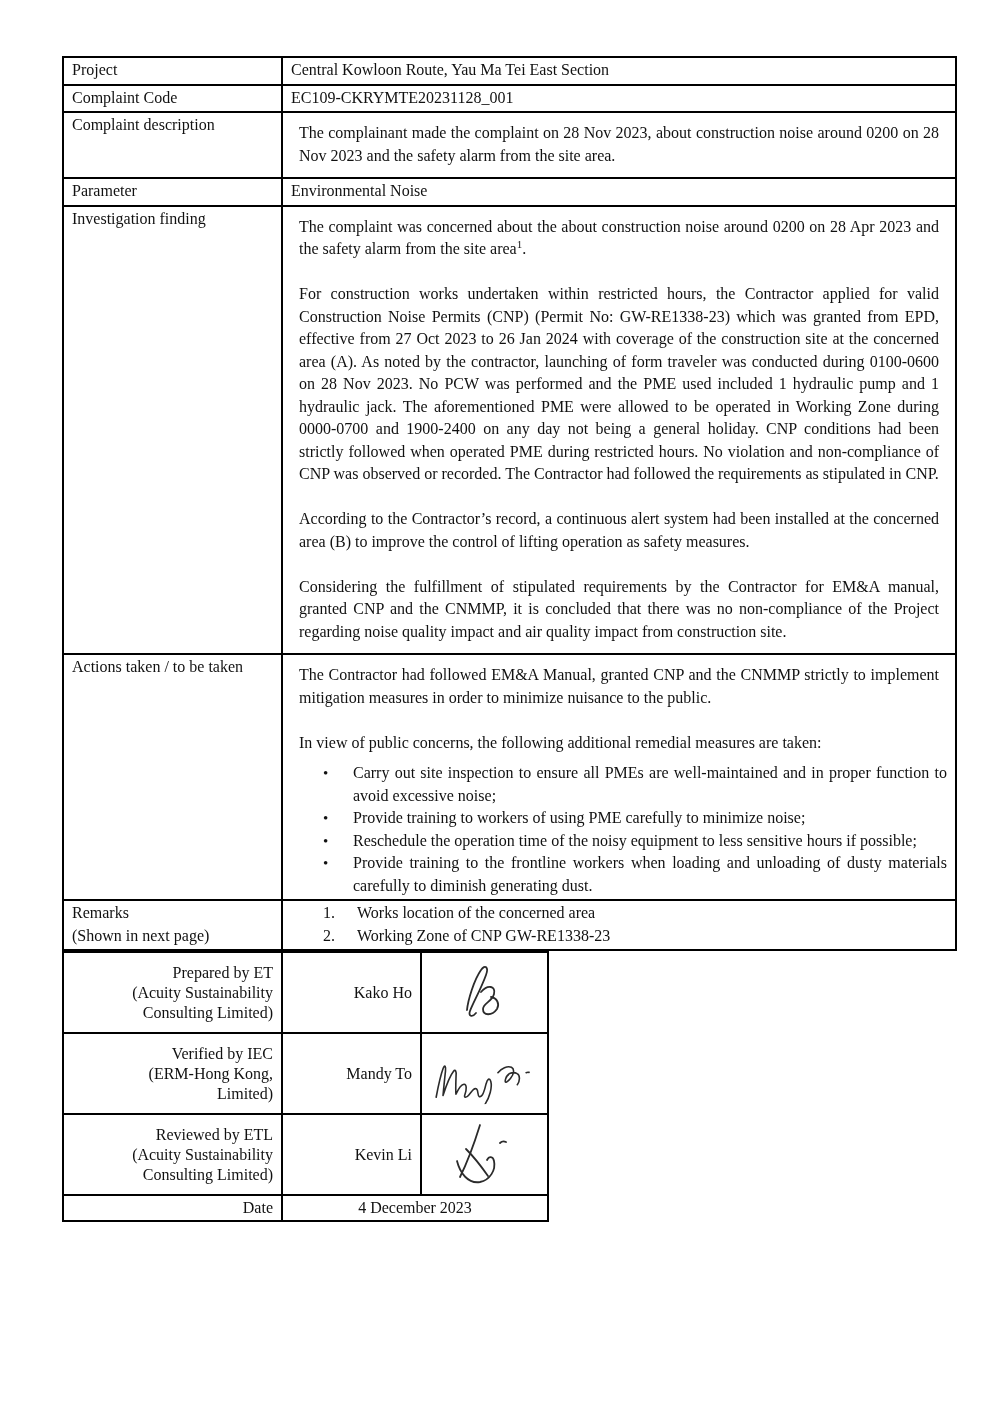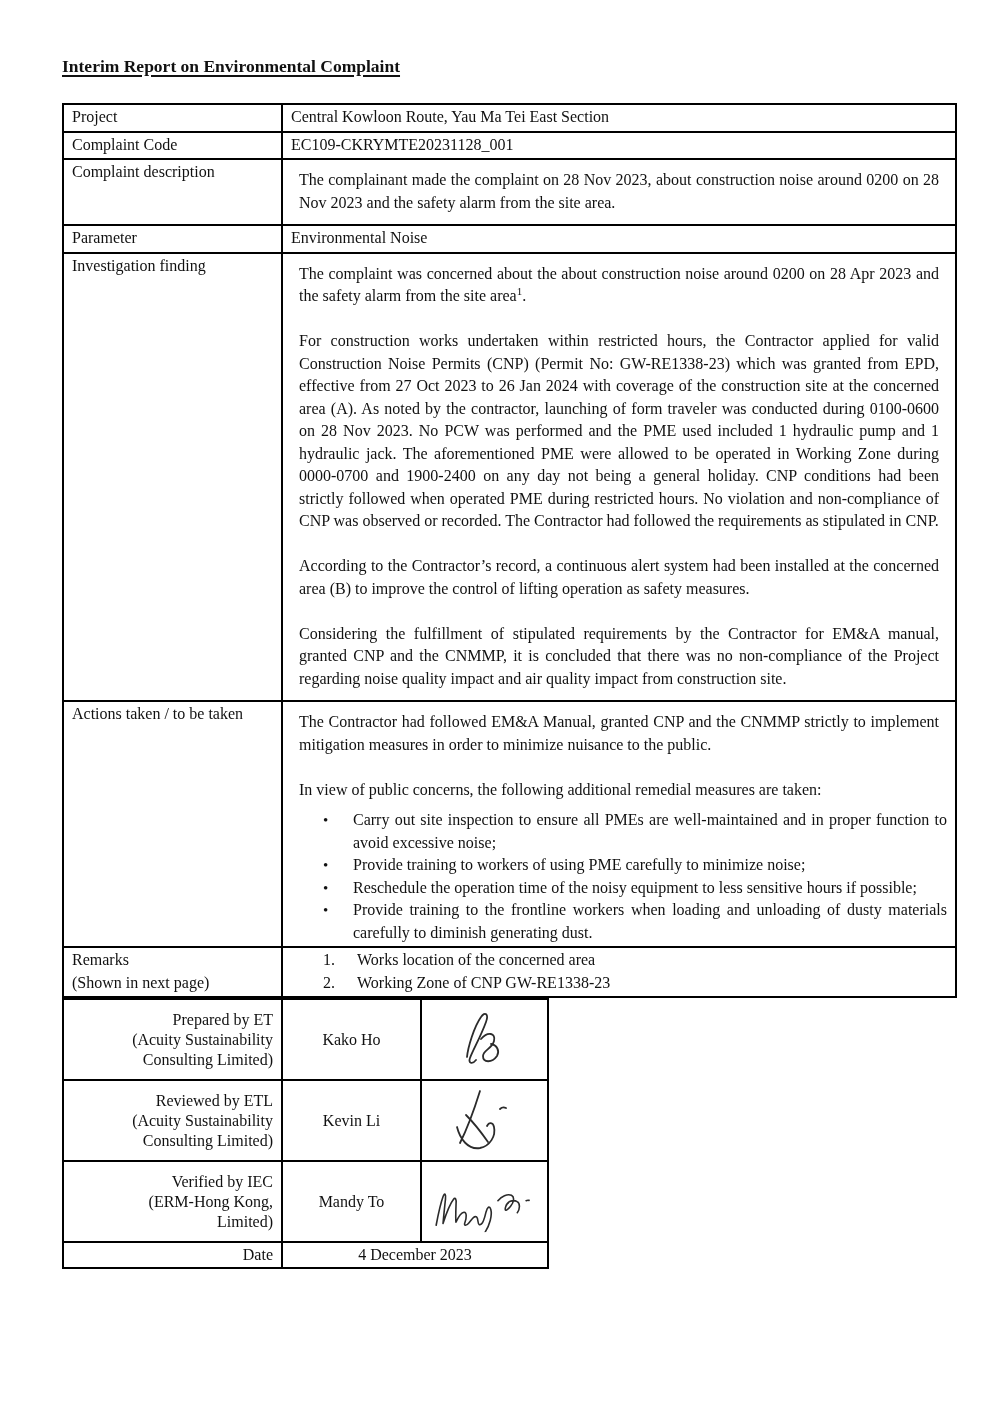--- a/index.html
+++ b/index.html
@@ -44,34 +44,33 @@
   .sig-table { width: 485px; margin-top: 0px; }
   .sig-table td {
     border: 2px solid #000;
     font-size: 16px; line-height: 20px;
     padding: 2px 8px;
   }
   .sig-table col.s1 { width: 219px; }
   .sig-table col.s2 { width: 139px; }
   .sig-table col.s3 { width: 127px; }
   .sig-role { text-align: right; vertical-align: middle; line-height: 21px; }
-  .sig-name { text-align: center; vertical-align: middle; }
+  .sig-name { text-align: right; vertical-align: middle; }
   .sig-sign { text-align: center; vertical-align: middle; padding: 0 !important; }
   .sig-row { height: 81px; }
   .date-row { height: 26px; }
   .date-label { text-align: right; vertical-align: middle; }
   .date-value { text-align: center; vertical-align: middle; margin-left: 12px; }
   .sign-svg { display: block; margin: 0 auto; }
 </style>
 </head>
 <body>
 
 <div class="page">
 
-  <h1 class="title">Interim Report on Environmental Complaint</h1>
 
   <table class="report-table">
     <colgroup>
         <col class="c1">
         <col class="c2">
       </colgroup>
 
     <tbody>
         <tr>
       <td>Project</td>
@@ -156,20 +155,36 @@
       <td class="sig-role">
         <div>Prepared by ET</div>
         <div>(Acuity Sustainability</div>
         <div>Consulting Limited)</div>
       </td>
       <td class="sig-name">Kako Ho</td>
       <td class="sig-sign">
         <svg class="sign-svg" width="80" height="70" viewBox="0 0 80 70" fill="none" stroke="#2b2b2b" stroke-width="1.8" stroke-linecap="round" stroke-linejoin="round">
           <path d="M22,52 C23,42 29,22 36,12 C40,6 44,9 41,17 C36,31 28,45 25,53 C23,58 27,60 31,55"></path>
           <path d="M36,34 C43,26 51,28 49,36 C47,44 38,45 38,51 C38,58 47,58 52,51 C55,46 52,40 46,39"></path>
+        </svg>
+      </td>
+    </tr>
+
+    <tr class="sig-row">
+      <td class="sig-role">
+        <div>Verified by IEC</div>
+        <div>(ERM-Hong Kong,</div>
+        <div>Limited)</div>
+      </td>
+      <td class="sig-name">Mandy To</td>
+      <td class="sig-sign">
+        <svg class="sign-svg" width="118" height="60" viewBox="0 0 118 60" fill="none" stroke="#2b2b2b" stroke-width="1.6" stroke-linecap="round" stroke-linejoin="round" style="transform: rotate(-6deg);">
+          <path d="M8,48 C11,38 15,26 18,20 C20,16 21,18 20,23 C18,32 16,42 15,47 C19,38 24,28 28,24 C30,22 31,24 30,29 C29,36 28,43 28,47 C31,42 34,38 37,38 C40,38 39,44 37,48 C35,52 38,52 41,49 C44,46 47,42 49,44 C51,46 49,51 51,52 C54,53 57,46 59,40 C61,35 63,34 64,38 C65,44 61,54 56,60"></path>
+          <path d="M72,30 C76,26 82,24 86,26 C89,28 88,33 84,37 C80,41 77,42 79,37 C81,32 87,30 91,33 C94,35 93,41 90,44"></path>
+          <path d="M100,33 C101,32.6 102,32.6 103,33"></path>
         </svg>
       </td>
     </tr>
 
     <tr class="sig-row">
       <td class="sig-role">
         <div>Reviewed by ETL</div>
         <div>(Acuity Sustainability</div>
         <div>Consulting Limited)</div>
       </td>
@@ -177,36 +192,20 @@
       <td class="sig-sign">
         <svg class="sign-svg" width="86" height="72" viewBox="0 0 86 72" fill="none" stroke="#2b2b2b" stroke-width="1.8" stroke-linecap="round" stroke-linejoin="round">
           <path d="M38,6 C33,22 26,42 18,58"></path>
           <path d="M24,30 C31,37 39,47 46,57"></path>
           <path d="M15,42 C18,54 26,65 38,63 C48,61 54,51 52,42 C51,37 47,37 45,41"></path>
           <path d="M58,24 C60,22 62,22 64,23"></path>
         </svg>
       </td>
     </tr>
 
-    <tr class="sig-row">
-      <td class="sig-role">
-        <div>Verified by IEC</div>
-        <div>(ERM-Hong Kong,</div>
-        <div>Limited)</div>
-      </td>
-      <td class="sig-name">Mandy To</td>
-      <td class="sig-sign">
-        <svg class="sign-svg" width="118" height="60" viewBox="0 0 118 60" fill="none" stroke="#2b2b2b" stroke-width="1.6" stroke-linecap="round" stroke-linejoin="round" style="transform: rotate(-6deg);">
-          <path d="M8,48 C11,38 15,26 18,20 C20,16 21,18 20,23 C18,32 16,42 15,47 C19,38 24,28 28,24 C30,22 31,24 30,29 C29,36 28,43 28,47 C31,42 34,38 37,38 C40,38 39,44 37,48 C35,52 38,52 41,49 C44,46 47,42 49,44 C51,46 49,51 51,52 C54,53 57,46 59,40 C61,35 63,34 64,38 C65,44 61,54 56,60"></path>
-          <path d="M72,30 C76,26 82,24 86,26 C89,28 88,33 84,37 C80,41 77,42 79,37 C81,32 87,30 91,33 C94,35 93,41 90,44"></path>
-          <path d="M100,33 C101,32.6 102,32.6 103,33"></path>
-        </svg>
-      </td>
-    </tr>
-
     <tr class="date-row">
       <td class="date-label">Date</td>
       <td class="date-value" colspan="2">4 December 2023</td>
     </tr>
   </tbody>
     </table>
 
 </div>
 
 </body></html>

